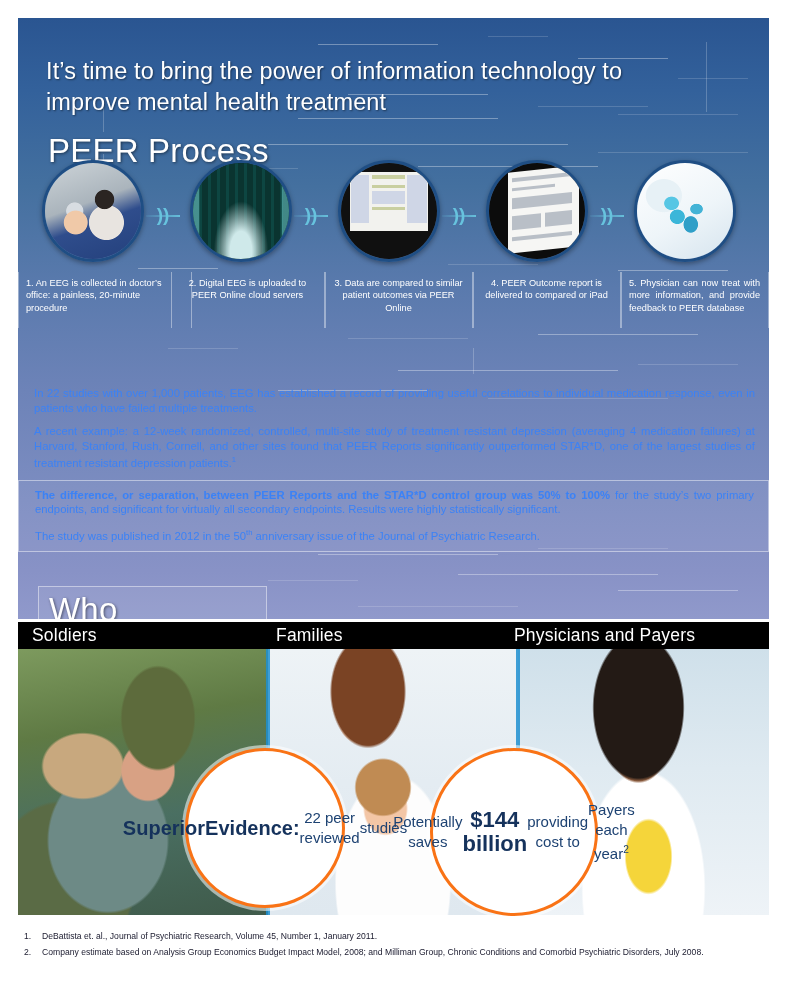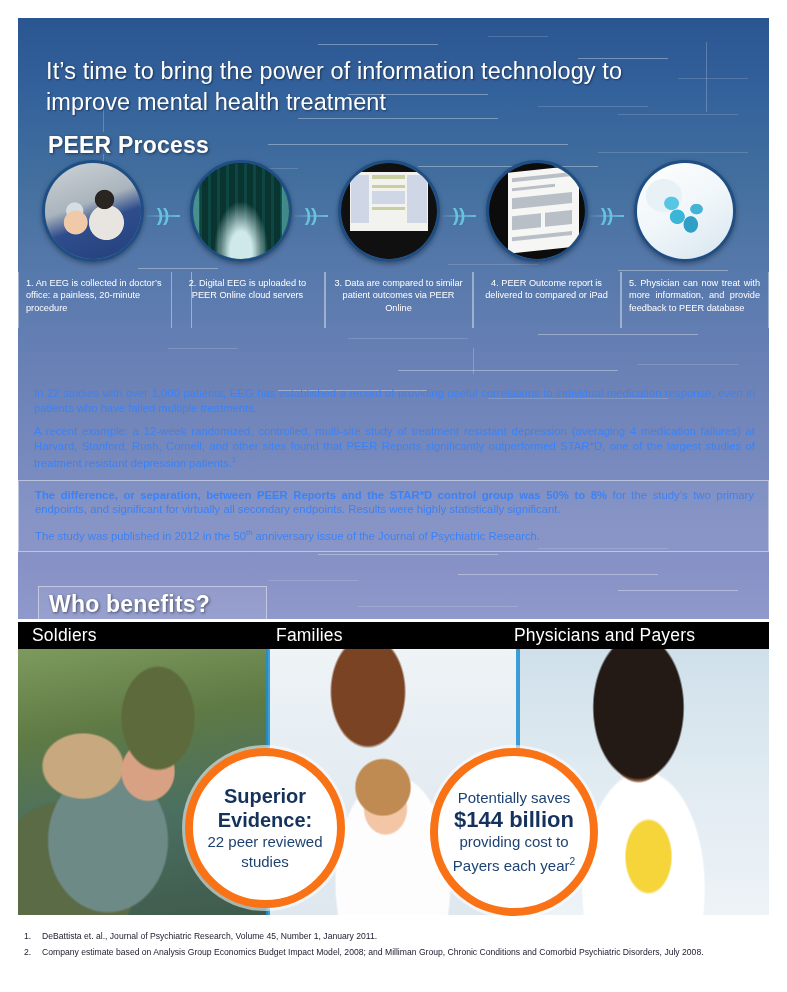--- a/index.html
+++ b/index.html
@@ -45,22 +45,22 @@
     line-height:31px;
     font-weight:400;
     letter-spacing:.1px;
     text-shadow:1px 1px 2px rgba(0,0,0,.45);
   }
 
   
   .sect-head{
     position:absolute;
     color:#ffffff;
-    font-size:23px;
-    font-weight:700;
+    font-size:33px;
+    font-weight:400;
     letter-spacing:.2px;
     text-shadow:1px 1px 3px rgba(0,0,0,.5);
     padding:4px 12px 6px 10px;
   }
   #head-process{ left:20px; top:110px; }
   #head-results{ left:20px; top:348px; }
   #head-benefits{
     left:20px; top:568px;
     border:1px solid rgba(255,255,255,.45);
     background:rgba(255,255,255,.07);
@@ -207,23 +207,23 @@
       radial-gradient(ellipse at 48% 22%, #231a15 0 24%, rgba(35,26,21,0) 25%),
       radial-gradient(ellipse at 48% 36%, #8a5a3c 0 15%, rgba(138,90,60,0) 16%),
       radial-gradient(ellipse at 52% 78%, #f5d53a 0 12%, rgba(245,213,58,0) 13%),
       radial-gradient(ellipse at 50% 90%, #ffffff 0 34%, rgba(255,255,255,0) 35%),
       linear-gradient(180deg,#cfe0ea 0%,#dfeaf1 45%,#eef3f7 100%);}
   .photo-div{position:absolute;top:0;width:4px;height:266px;background:#1f8fd0;opacity:.85;}
 
   
   .callout{
     position:absolute;border-radius:50%;background:#ffffff;
-    border:8px solid #f97316;
+    border:3px solid #f97316;
     box-sizing:border-box;
-    display:flex;flex-direction:column;align-items:center;justify-content:center;
+    display:flex;flex-direction:row;align-items:center;justify-content:center;
     text-align:center;color:#17355f;
     box-shadow:0 0 0 3px rgba(255,255,255,.55);
   }
   #callout-evidence{ left:185px; top:748px; width:160px; height:160px; }
   #callout-savings{ left:430px; top:748px; width:168px; height:168px; }
   .co-big{font-size:20px;font-weight:700;line-height:24px;color:#15325c;}
   .co-small{font-size:15px;line-height:20px;color:#1d4272;}
 
   
   #footnotes{
@@ -356,21 +356,21 @@
     <div class="step" style="left:603px;width:148px;text-align:justify;">
       <span class="n">5.</span>
       <span>Physician can now treat with more information, and provide feedback to PEER database</span>
     </div>
   </div>
 
   <div id="results">
     <p class="res-p">In 22 studies with over 1,000 patients, EEG has established a record of providing useful correlations to individual medication response, even in patients who have failed multiple treatments.</p>
     <p class="res-p"><span>A recent example:  a 12-week randomized, controlled, multi-site study of treatment resistant depression (averaging 4 medication failures) at Harvard, Stanford, Rush, Cornell, and other sites found that PEER Reports significantly outperformed STAR*D, one of the largest studies of treatment resistant depression patients.</span><sup>1</sup></p>
     <div id="res-box">
-      <p class="res-p"><b>The difference, or separation, between PEER Reports and the STAR*D control group was 50% to 8%</b><span> for the study’s two primary endpoints, and significant for virtually all secondary endpoints. Results were highly statistically significant.</span></p>
+      <p class="res-p"><b>The difference, or separation, between PEER Reports and the STAR*D control group was 50% to 100%</b><span> for the study’s two primary endpoints, and significant for virtually all secondary endpoints. Results were highly statistically significant.</span></p>
       <p class="res-p" style="margin-bottom:0;"><span>The study was published in 2012 in the 50</span><sup>th</sup><span> anniversary issue of the Journal of Psychiatric Research.</span></p>
     </div>
   </div>
 
   <div id="banner">
     <div class="ban-lbl" id="ban-soldiers">Soldiers</div>
     <div class="ban-lbl" id="ban-families">Families</div>
     <div class="ban-lbl" id="ban-physicians">Physicians and Payers</div>
   </div>
 

